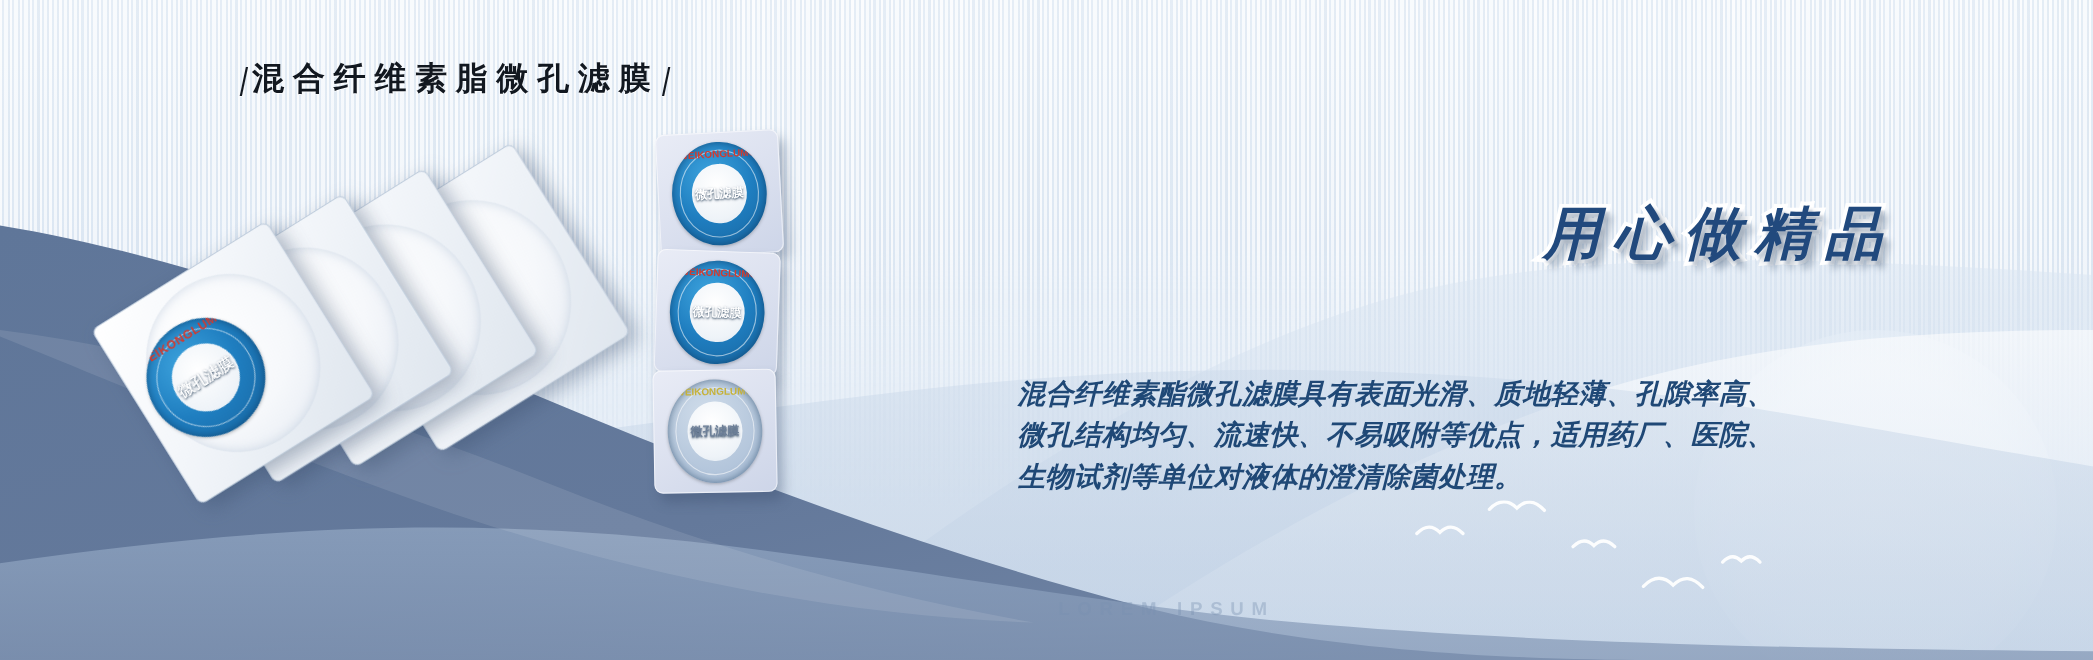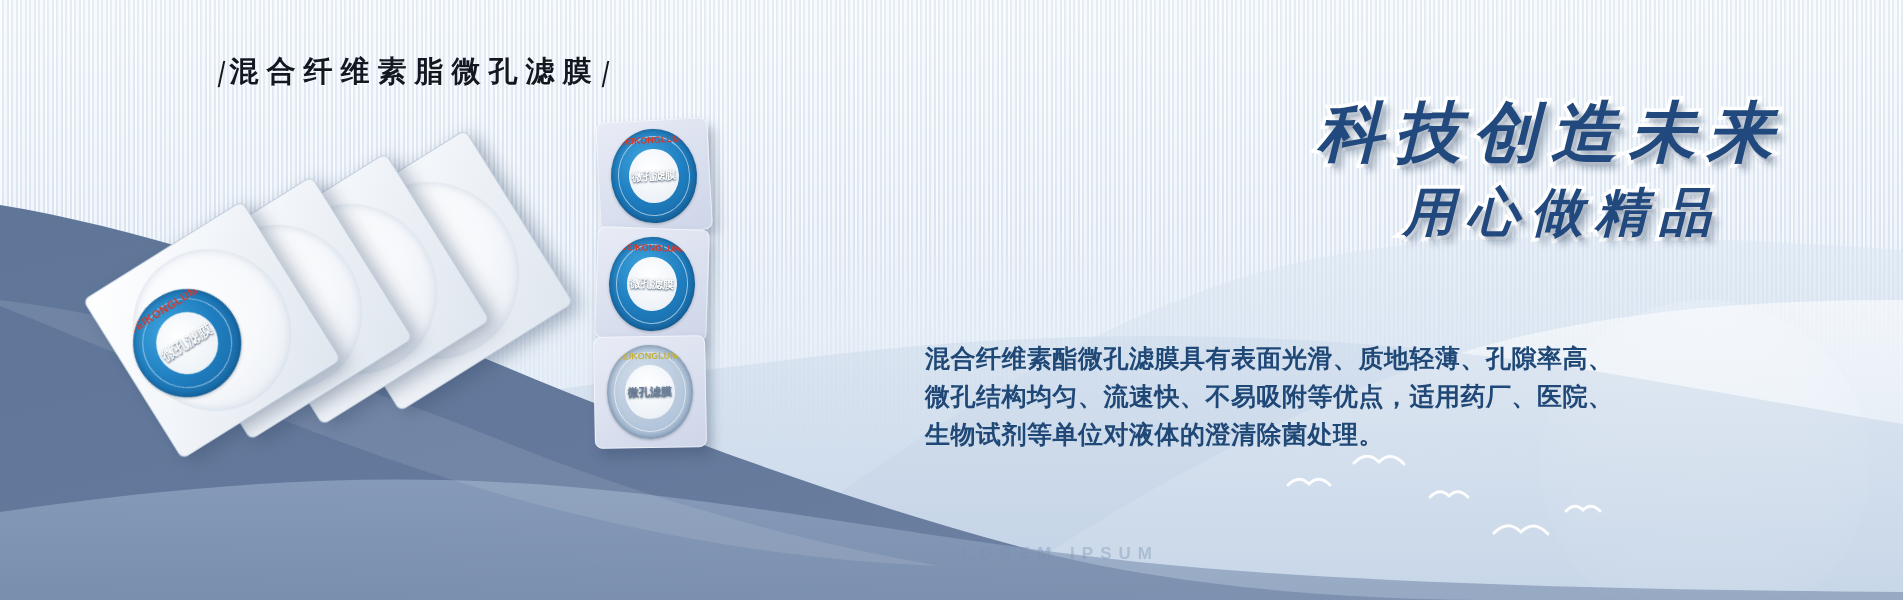--- a/index.html
+++ b/index.html
@@ -66,21 +66,21 @@
   #slogan2 { position:absolute; right:180px; top:178px; font-size:52px; }
 
   
   .body-copy {
     position:absolute; left:925px; top:340px;
     width:700px;
     font-family:"Liberation Serif", serif;
     font-size:25px; line-height:38px; font-weight:700;
     color:#1f4876; letter-spacing:.5px;
   }
-  .body-copy p { white-space:nowrap; }
+  .body-copy p { white-space:nowrap;font-style:italic; }
 
   
   .watermark {
     position:absolute; left:962px; top:544px;
     font-family:"Liberation Sans", sans-serif;
     font-size:17px; letter-spacing:7px; font-weight:700;
     color:rgba(120,145,175,.38);
   }
 
   
@@ -266,21 +266,20 @@
 
   <div class="chip" style="left:594px; top:336px; width:112px; height:112px; transform:rotate(-1deg);">
     <div class="cdisc label" style="background:radial-gradient(circle at 40% 32%,#cfdcea 0%,#b9cade 50%,#a7bcd6 100%);">
       <div class="ring"></div>
       <div class="en" style="font-size:9px; color:#c6b23a;">WEIKONGLUMO</div>
       <div class="inner"></div>
       <div class="cn" style="font-size:11px; color:#6d7f98;">微孔滤膜</div>
     </div>
   </div>
 
-  <div class="slogan-line" id="slogan1">科技创造未来</div>
   <div class="slogan-line" id="slogan2">用心做精品</div>
 
   <div class="body-copy">
     <p>混合纤维素酯微孔滤膜具有表面光滑、质地轻薄、孔隙率高、</p>
     <p>微孔结构均匀、流速快、不易吸附等优点，适用药厂、医院、</p>
     <p>生物试剂等单位对液体的澄清除菌处理。</p>
   </div>
 
   <svg class="birds" viewBox="0 0 340 110">
     <g fill="none" stroke="#ffffff" stroke-width="3" stroke-linecap="round" opacity=".95">

